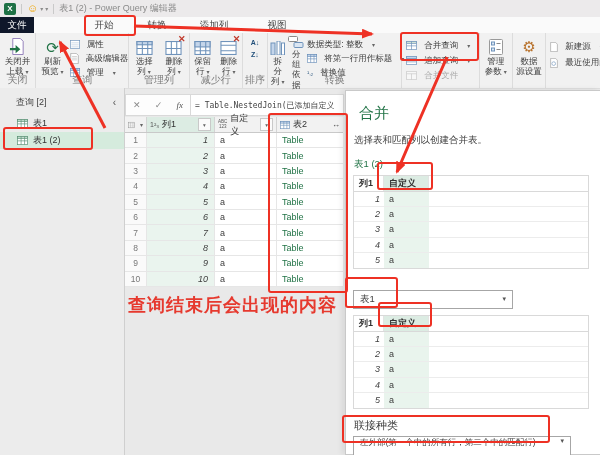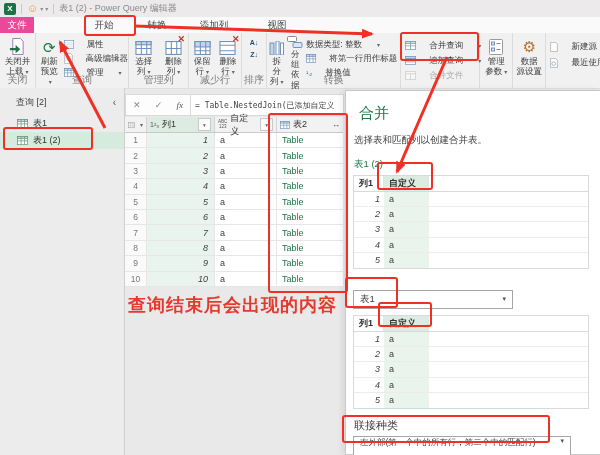--- a/index.html
+++ b/index.html
@@ -11,37 +11,37 @@
             display:flex;align-items:center;font-size:9px;color:#8b8b8b;}
   .xl-icon{width:12px;height:12px;background:#1e7145;color:#fff;border-radius:2px;margin-left:4px;
            font-size:8px;font-weight:bold;display:flex;align-items:center;justify-content:center;}
   .vsep{width:0;height:10px;border-left:1px solid #c9c9c9;margin:0 5px;}
   .smiley{color:#f0a500;font-size:11px;line-height:11px;}
   .tb-caret{font-size:6px;color:#8b8b8b;margin-left:2px;}
   
   .tabrow{position:absolute;left:0;top:17px;width:600px;height:16px;background:#fafafa;
           display:flex;font-size:9.5px;color:#3f3f3f;}
   .tab{height:16px;line-height:16px;text-align:center;}
-  .tab-file{width:34px;background:#ec4899;color:#fff;}
+  .tab-file{width:34px;background:#0f172a;color:#fff;}
   .tab-home{width:28px;margin-left:56px;}
   .tab-transform{width:28px;margin-left:25px;}
   .tab-addcol{width:42px;margin-left:22px;}
   .tab-view{width:28px;margin-left:28px;}
   
   .ribbon{position:absolute;left:0;top:33px;width:600px;height:55px;background:#f1f1f1;
           display:flex;border-bottom:1px solid #dedede;}
   .rgroup{position:relative;height:55px;border-right:1px solid #dcdcdc;box-sizing:border-box;
           display:flex;padding-top:3px;}
   .rglabel{position:absolute;bottom:1px;left:0;width:100%;text-align:center;
            font-size:10px;color:#7c7c7c;}
   .bigbtn{display:flex;flex-direction:column;align-items:center;font-size:8.5px;line-height:1.2;
           color:#3c3c3c;text-align:center;}
   .bigbtn .ic{height:19px;display:flex;align-items:flex-end;justify-content:center;margin-bottom:1px;}
   .smallcol{display:flex;flex-direction:column;justify-content:flex-start;gap:1px;}
-  .smallbtn{display:flex;align-items:center;gap:13px;font-size:8.5px;height:13px;color:#3c3c3c;white-space:nowrap;}
+  .smallbtn{display:flex;align-items:center;gap:7px;font-size:8.5px;height:13px;color:#3c3c3c;white-space:nowrap;}
   .crt{font-size:6px;color:#666;margin-left:2px;}
   .grayed{color:#ababab;}
   .grayed svg{opacity:.45;}
   .redx{position:absolute;right:-3px;top:-2px;color:#c0392b;font-weight:bold;font-size:9px;}
   .iconwrap{position:relative;display:inline-flex;}
   .sortrow{font-size:7px;font-weight:bold;color:#1f4e79;line-height:8px;}
   .glyph-green{color:#217346;font-size:15px;line-height:15px;}
   .gear{color:#b8722c;font-size:15px;line-height:16px;}
   .tinyglyph{font-size:6px;color:#1f4e79;}
   

